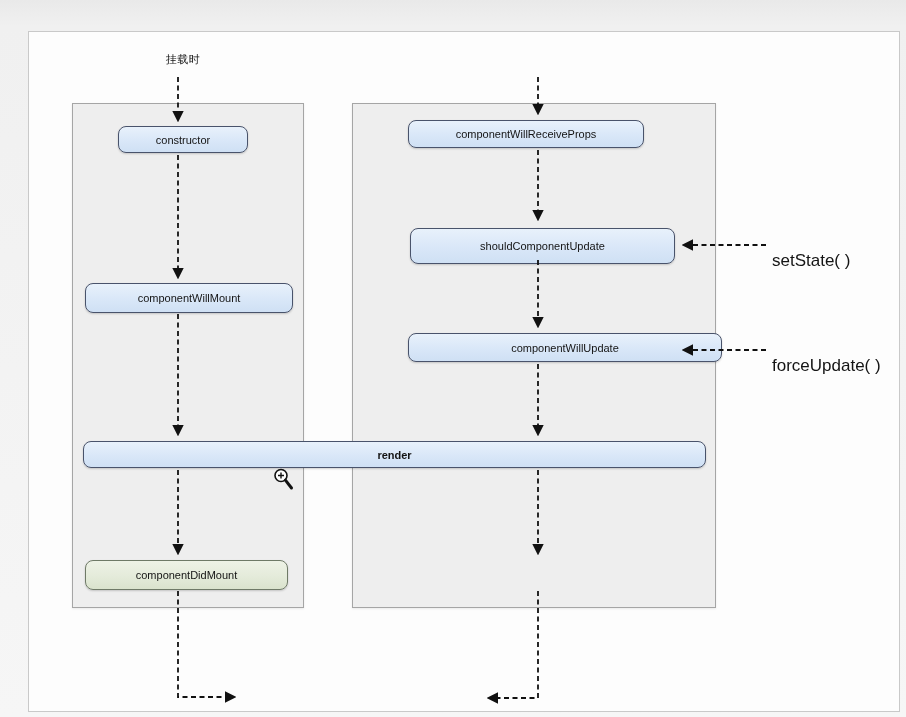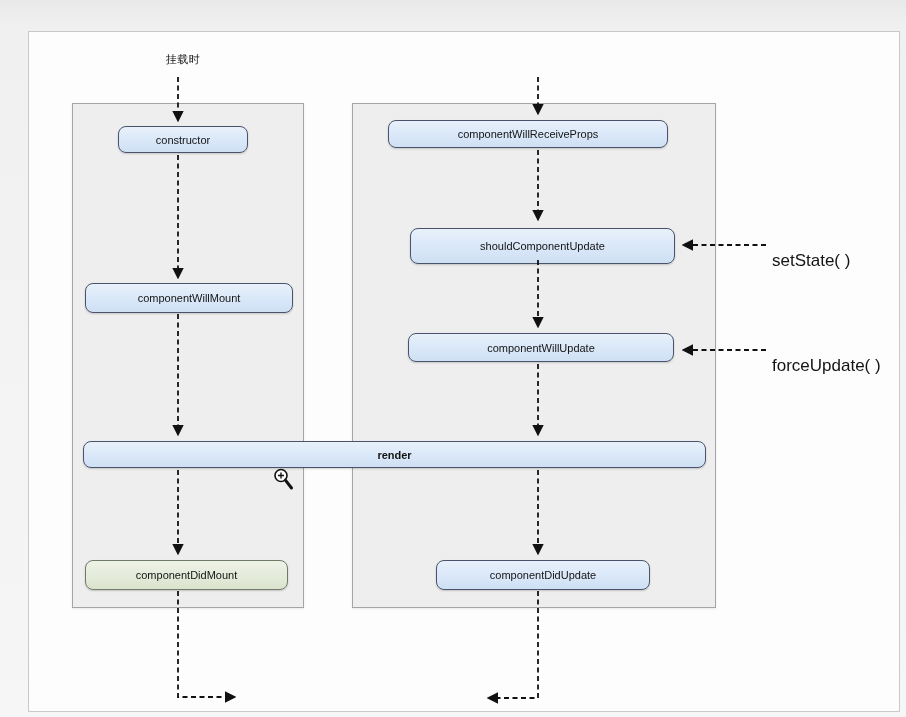--- a/index.html
+++ b/index.html
@@ -72,24 +72,23 @@
   <div class="panel left"></div>
   <div class="panel right"></div>
 
   <div class="heading" style="left:123px;top:52px;width:120px;">挂载时</div>
 
   <div class="node" style="left:118px;top:126px;width:130px;height:27px;">constructor</div>
   <div class="node" style="left:85px;top:283px;width:208px;height:30px;">componentWillMount</div>
   <div class="node green" style="left:85px;top:560px;width:203px;height:30px;">componentDidMount</div>
   <div class="node bold" style="left:83px;top:441px;width:623px;height:27px;">render</div>
 
-  <div class="node" style="left:388px;top:120px;width:280px;height:28px;">componentWillReceiveProps</div>
+  <div class="node" style="left:408px;top:120px;width:236px;height:28px;">componentWillReceiveProps</div>
   <div class="node" style="left:410px;top:228px;width:265px;height:36px;">shouldComponentUpdate</div>
-  <div class="node" style="left:408px;top:333px;width:266px;height:29px;">componentWillUpdate</div>
-  <div class="node" style="left:436px;top:560px;width:214px;height:30px;">componentDidUpdate</div>
+  <div class="node" style="left:408px;top:333px;width:314px;height:29px;">componentWillUpdate</div>
 
 
   <div class="annotation" style="left:772px;top:235px;">setState( )</div>
   <div class="annotation" style="left:772px;top:340px;">forceUpdate( )</div>
 
   <svg class="arrow-layer" viewBox="0 0 906 717" xmlns="http://www.w3.org/2000/svg">
     <defs>
       <marker id="ah" viewBox="0 0 10 10" refX="8" refY="5" markerWidth="6.5" markerHeight="6.5" orient="auto">
         <path d="M0,0 L10,5 L0,10 Z" fill="#111111"></path>
       </marker>

